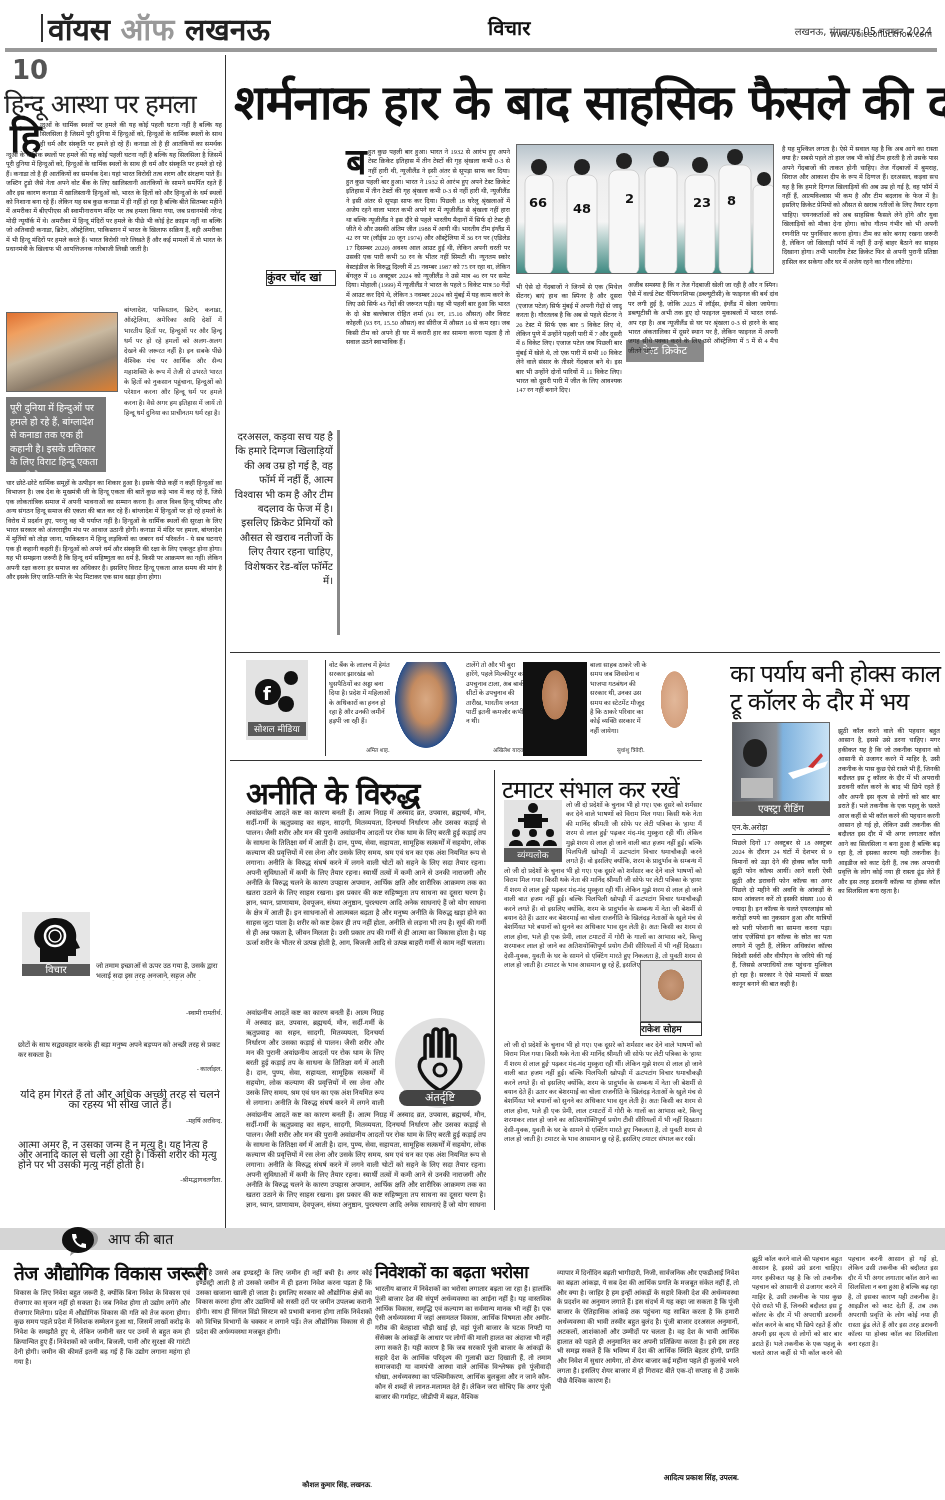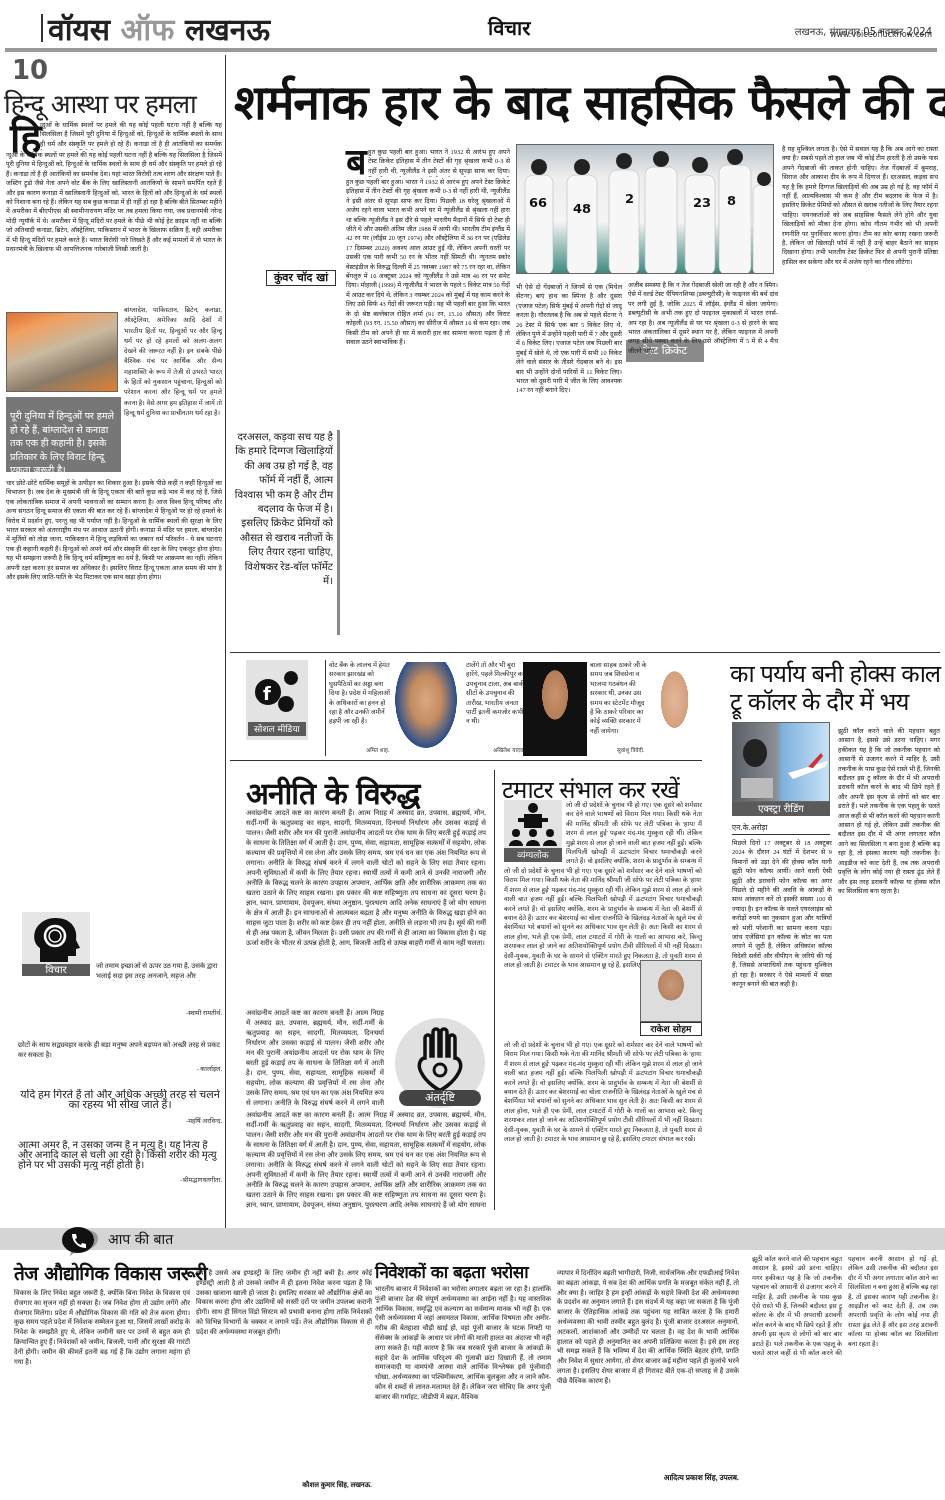--- a/index.html
+++ b/index.html
@@ -10,21 +10,21 @@
 .hdr-brand{font-size:30px;font-weight:bold;color:#222}
 .hdr-brand .mid{color:#999}
 .rule{background:#999}
 .vline{background:#333;width:1px}
 .headline-main{font-size:48px;font-weight:bold;letter-spacing:-1px;color:#111;white-space:nowrap}
 .h2{font-weight:bold;color:#111;white-space:nowrap}
 .grey-box{background:#777;color:#fff}
 .label-box{background:#5a5a5a;color:#fff;text-align:center;font-size:11px}
 .photo{background:linear-gradient(135deg,#8aa0ab,#d8dadd 40%,#e9e9e9 60%,#6f8894);border:1px solid #666;overflow:hidden}
 .quote-name{text-align:right;font-size:6.4px;font-family:"Liberation Serif",serif;color:#333}
-.byline{border:1px solid #333;background:#fff;font-weight:bold;text-align:center}
+.byline{border:1px solid #333;background:#fff;font-weight:bold;text-align:left}
 .band{background:#d5d5d5}
 </style>
 </head>
 <body>
 
 <div class="abs" style="left:8px;top:8px;width:930px;height:38px;">
   <span class="abs hdr-num" style="left:4px;top:4px;margin-top:43px;">10</span>
   <div class="abs" style="left:33px;top:6px;width:2px;height:28px;background:#333"></div>
   <div class="abs hdr-brand" style="left:40px;top:0px;white-space:nowrap">
     <span>वॉयस</span>
@@ -38,21 +38,21 @@
 <div class="abs rule" style="left:5px;top:48px;width:932px;height:4px;"></div>
 
 <div class="abs vline" style="left:225px;top:55px;height:1195px;"></div>
 
 <div class="abs" style="left:4px;top:85px;font-size:26px;color:#222;white-space:nowrap;letter-spacing:-1px">हिन्दू आस्था पर हमला</div>
 <div class="abs" style="left:10px;top:118px;font-size:40px;font-weight:bold;line-height:40px">हि</div>
 <div class="abs txt" style="left:40px;top:120px;width:182px;height:30px;">न्दुओं के धार्मिक स्थलों पर हमले की यह कोई पहली घटना नहीं है बल्कि यह सिलसिला है जिसमें पूरी दुनिया में हिन्दुओं को, हिन्दुओं के धार्मिक स्थलों के साथ ही धर्म और संस्कृति पर हमले हो रहे हैं। कनाडा तो है ही आतंकियों का समर्थक देश। यहां भारत विरोधी तत्व शरण और संरक्षण पाते हैं। जस्टिन ट्रूडो जैसे नेता अपने वोट बैंक के लिए खालिस्तानी आतंकियों के सामने समर्पित रहते हैं और इस कारण कनाडा में खालिस्तानी हिन्दुओं को, भारत के हितों को और हिन्दुओं के धर्म स्थलों को निशाना बना रहे हैं। लेकिन यह सब कुछ कनाडा में ही नहीं हो रहा है बल्कि बीते सितम्बर महीने में अमरीका में बीएपीएस श्री स्वामीनारायण मंदिर पर तब हमला किया गया, जब प्रधानमंत्री नरेन्द्र मोदी न्यूयॉर्क में थे। अमरीका में हिन्दू मंदिरों पर हमले के पीछे भी कोई हेट क्राइम नहीं था बल्कि जो अतिवादी कनाडा, ब्रिटेन, ऑस्ट्रेलिया, पाकिस्तान में भारत के खिलाफ सक्रिय हैं, वही अमरीका में भी हिन्दू मंदिरों पर हमले करते हैं। भारत विरोधी नारे लिखते हैं और कई मामलों में तो भारत के प्रधानमंत्री के खिलाफ भी आपत्तिजनक नारेबाजी लिखी जाती है।</div>
 <div class="abs txt" style="left:6px;top:150px;width:216px;height:155px;">न्दुओं के धार्मिक स्थलों पर हमले की यह कोई पहली घटना नहीं है बल्कि यह सिलसिला है जिसमें पूरी दुनिया में हिन्दुओं को, हिन्दुओं के धार्मिक स्थलों के साथ ही धर्म और संस्कृति पर हमले हो रहे हैं। कनाडा तो है ही आतंकियों का समर्थक देश। यहां भारत विरोधी तत्व शरण और संरक्षण पाते हैं। जस्टिन ट्रूडो जैसे नेता अपने वोट बैंक के लिए खालिस्तानी आतंकियों के सामने समर्पित रहते हैं और इस कारण कनाडा में खालिस्तानी हिन्दुओं को, भारत के हितों को और हिन्दुओं के धर्म स्थलों को निशाना बना रहे हैं। लेकिन यह सब कुछ कनाडा में ही नहीं हो रहा है बल्कि बीते सितम्बर महीने में अमरीका में बीएपीएस श्री स्वामीनारायण मंदिर पर तब हमला किया गया, जब प्रधानमंत्री नरेन्द्र मोदी न्यूयॉर्क में थे। अमरीका में हिन्दू मंदिरों पर हमले के पीछे भी कोई हेट क्राइम नहीं था बल्कि जो अतिवादी कनाडा, ब्रिटेन, ऑस्ट्रेलिया, पाकिस्तान में भारत के खिलाफ सक्रिय हैं, वही अमरीका में भी हिन्दू मंदिरों पर हमले करते हैं। भारत विरोधी नारे लिखते हैं और कई मामलों में तो भारत के प्रधानमंत्री के खिलाफ भी आपत्तिजनक नारेबाजी लिखी जाती है।</div>
 <div class="abs photo" style="left:6px;top:312px;width:112px;height:80px;background:linear-gradient(160deg,#e07030 0%,#f0a060 20%,#c9b9a0 45%,#8a7a68 70%,#e08030 100%)"></div>
 <div class="abs txt" style="left:124px;top:305px;width:98px;height:208px;font-size:6.6px;line-height:10.3px">बांग्लादेश, पाकिस्तान, ब्रिटेन, कनाडा, ऑस्ट्रेलिया, अमेरिका आदि देशों में भारतीय हितों पर, हिन्दुओं पर और हिन्दू धर्म पर हो रहे हमलों को अलग-अलग देखने की जरूरत नहीं है। इन सबके पीछे वैश्विक मंच पर आर्थिक और सैन्य महाशक्ति के रूप में तेजी से उभरते भारत के हितों को नुकसान पहुंचाना, हिन्दुओं को परेशान करना और हिन्दू धर्म पर हमले करना है। वैसे अगर हम इतिहास में जायें तो हिन्दू धर्म दुनिया का प्राचीनतम धर्म रहा है।</div>
-<div class="abs grey-box" style="left:6px;top:397px;width:115px;height:75px;padding:12px 4px;">
+<div class="abs grey-box" style="left:6px;top:397px;width:100px;height:75px;padding:4px 4px;">
   <div style="font-size:9.6px;line-height:13.6px;font-family:'Liberation Sans',sans-serif">पूरी दुनिया में हिन्दुओं पर हमले हो रहे हैं, बांग्लादेश से कनाडा तक एक ही कहानी है। इसके प्रतिकार के लिए विराट हिन्दू एकता जरूरी है।</div>
 </div>
 <div class="abs txt" style="left:6px;top:478px;width:216px;height:420px;">चार छोटे-छोटे धार्मिक समूहों के उत्पीड़न का शिकार हुआ है। इसके पीछे कहीं न कहीं हिन्दुओं का विभाजन है। जब देश के मुखमंत्री जी के हिन्दू एकता की बातें कुछ कड़े भाव में कह रहे हैं, जिसे एक लोकतांत्रिक समाज में अपनी भावनाओं का सम्मान करना है। आज विश्व हिन्दू परिषद और अन्य संगठन हिन्दू समाज की एकता की बात कर रहे हैं। बांग्लादेश में हिन्दुओं पर हो रहे हमलों के विरोध में प्रदर्शन हुए, परन्तु वह भी पर्याप्त नहीं है। हिन्दुओं के धार्मिक स्थलों की सुरक्षा के लिए भारत सरकार को अंतरराष्ट्रीय मंच पर आवाज उठानी होगी। कनाडा में मंदिर पर हमला, बांग्लादेश में मूर्तियों को तोड़ा जाना, पाकिस्तान में हिन्दू लड़कियों का जबरन धर्म परिवर्तन - ये सब घटनाएं एक ही कहानी कहती हैं। हिन्दुओं को अपने धर्म और संस्कृति की रक्षा के लिए एकजुट होना होगा। यह भी समझना जरूरी है कि हिन्दू धर्म सहिष्णुता का धर्म है, किसी पर आक्रमण का नहीं। लेकिन अपनी रक्षा करना हर समाज का अधिकार है। इसलिए विराट हिन्दू एकता आज समय की मांग है और इसके लिए जाति-पाति के भेद मिटाकर एक साथ खड़ा होना होगा।</div>
 
 <div class="abs" style="left:22px;top:912px;width:68px;height:64px;background:#e6e6e6">
   <svg width="68" height="54" viewBox="0 0 68 54">
     <path d="M18 50 L18 36 C8 30 10 8 32 6 C50 5 56 18 54 28 L58 36 L54 37 L54 44 L46 44 L46 50 Z" fill="#111"></path>
     <circle cx="33" cy="24" r="10" fill="none" stroke="#fff" stroke-width="2.5"></circle>
     <circle cx="33" cy="24" r="6" fill="none" stroke="#fff" stroke-width="1.5"></circle>
   </svg>

